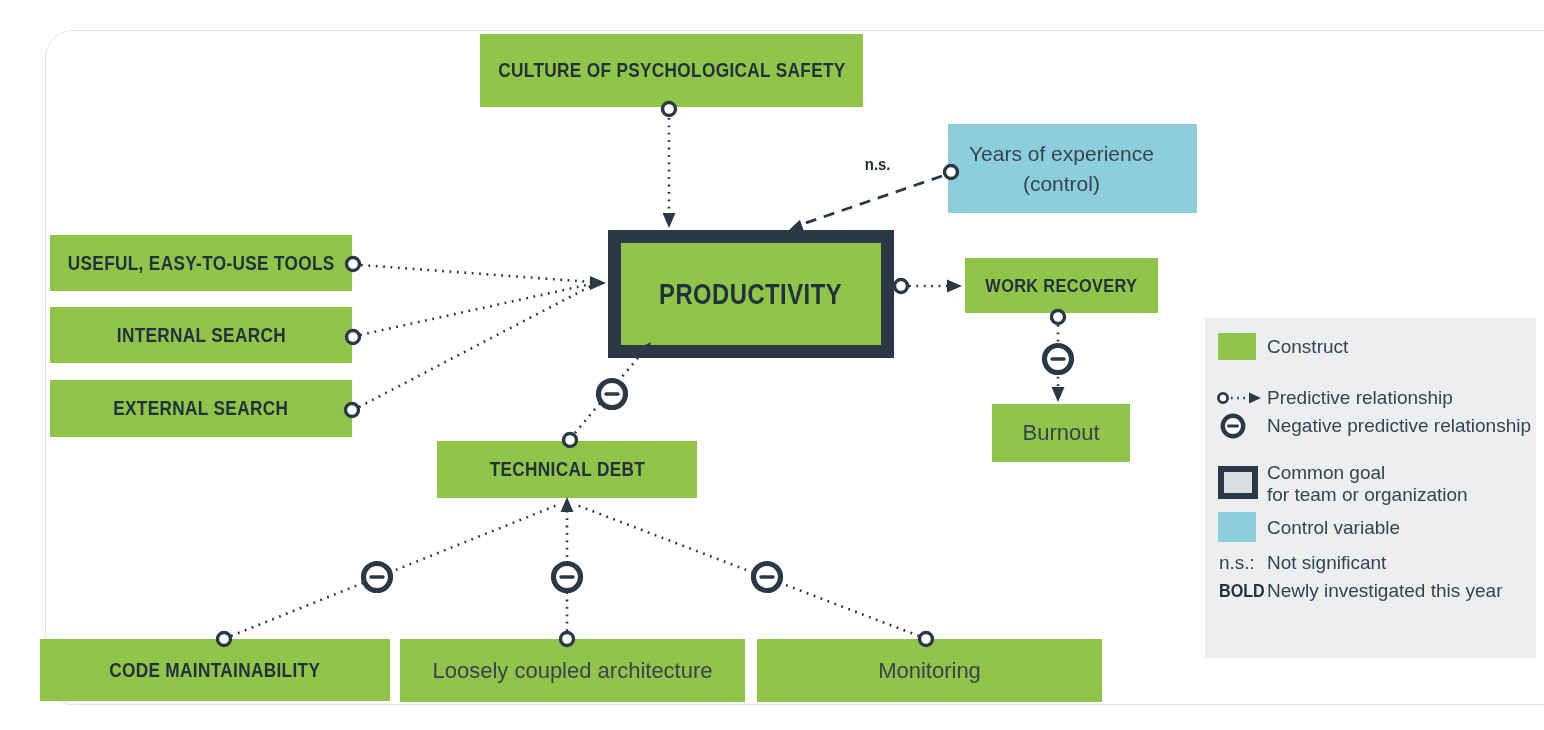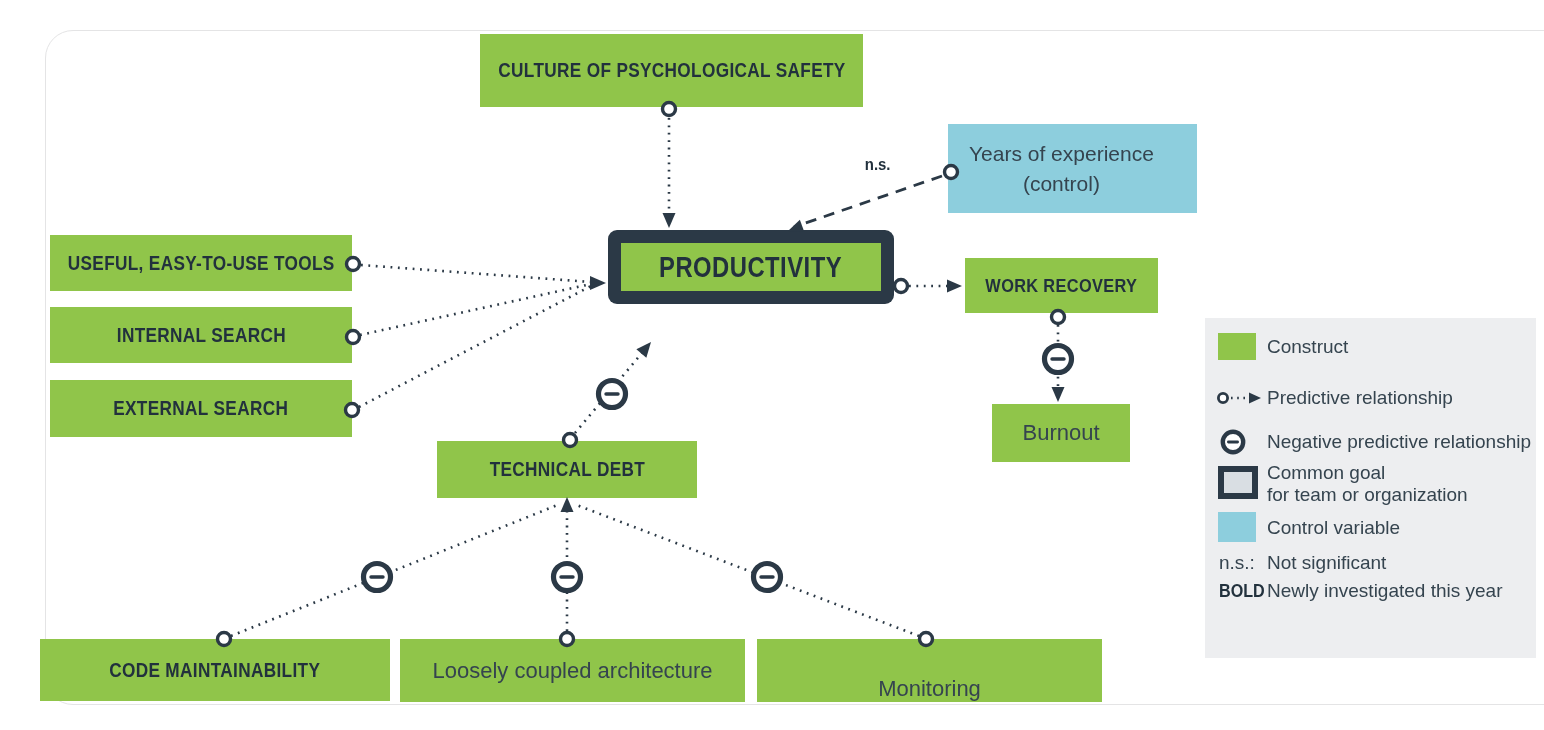--- a/index.html
+++ b/index.html
@@ -21,21 +21,21 @@
         border:1px solid var(--card-border);border-radius:28px;background:#fff;}
 
   .node{position:absolute;display:flex;align-items:center;justify-content:center;text-align:center;}
   .green{background:var(--construct-green);}
   .blue{background:var(--control-blue);}
 
   .lbl-bold{display:inline-block;font-weight:700;font-size:20px;letter-spacing:.4px;
             color:var(--text-navy);transform:scaleX(.86);transform-origin:center;white-space:nowrap;}
   .lbl-reg{font-size:22px;color:var(--text-regular);white-space:nowrap;}
 
-  .prod-frame{position:absolute;left:608px;top:230px;width:286px;height:74px;background:var(--goal-navy);border-radius:9px;}
+  .prod-frame{position:absolute;left:608px;top:230px;width:286px;height:128px;background:var(--goal-navy);}
   .prod-inner{position:absolute;left:13px;top:13px;right:13px;bottom:13px;background:var(--construct-green);
               display:flex;align-items:center;justify-content:center;}
   .prod-lbl{display:inline-block;font-weight:700;font-size:29px;letter-spacing:.6px;
             color:var(--text-navy);transform:scaleX(.82);white-space:nowrap;}
 
   .years{align-items:flex-start;justify-content:flex-start;text-align:left;padding:15px 10px 0 21px;}
   .years .lbl-reg{font-size:21px;line-height:30px;white-space:normal;}
 
   .ns-label{position:absolute;left:846px;top:155px;width:64px;text-align:center;}
   .ns-label span{display:inline-block;font-weight:700;font-size:17px;color:var(--text-navy);
@@ -109,21 +109,21 @@
   </div>
 
   <div class="node green" style="left:40px;top:639px;width:350px;height:62px;">
     <span class="lbl-bold">CODE MAINTAINABILITY</span>
   </div>
 
   <div class="node green" style="left:400px;top:639px;width:345px;height:63px;">
     <span class="lbl-reg">Loosely coupled architecture</span>
   </div>
 
-  <div class="node green" style="left:757px;top:639px;width:345px;height:63px;align-items:flex-end;">
+  <div class="node green" style="left:757px;top:639px;width:345px;height:63px;">
     <span class="lbl-reg">Monitoring</span>
   </div>
 
   <div class="ns-label">
     <span>n.s.</span>
   </div>
 
   <svg class="overlay" width="1544" height="730" viewBox="0 0 1544 730">
 
     <g>
@@ -214,21 +214,21 @@
 
     <div class="lg-row" style="top:68px;height:24px;padding-left:20px;">
       <svg class="lg-sym" style="top:0;" width="52" height="24" viewBox="-2 -12 52 24">
         <circle class="src-dot" cx="6" cy="0" r="4.6" style="stroke-width:2.8;"></circle>
         <line class="dot-line" x1="14" y1="0" x2="28" y2="0" style="stroke-width:2.4;stroke-dasharray:1.6 4.6;"></line>
         <path class="arrow" d="M44,0 L32,5.5 L32,-5.5 Z"></path>
       </svg>
       <span class="lg-label" style="top:1px;">Predictive relationship</span>
     </div>
 
-    <div class="lg-row" style="top:110px;height:26px;padding-left:16px;">
+    <div class="lg-row" style="top:94px;height:26px;padding-left:16px;">
       <svg class="lg-sym" style="left:14px;top:0;" width="28" height="28" viewBox="-14 -14 28 28">
         <circle class="neg-ring" r="10.2" style="stroke-width:4.4;"></circle>
         <line class="neg-bar" x1="-4.6" y1="0" x2="4.6" y2="0" style="stroke-width:2.8;"></line>
       </svg>
       <span class="lg-label" style="top:3px;">Negative predictive relationship</span>
     </div>
 
     <div class="lg-row" style="top:144px;height:46px;">
       <span class="sw sw-goal" style="top:4px;">
           <span class="sw-goal-inner"></span>

